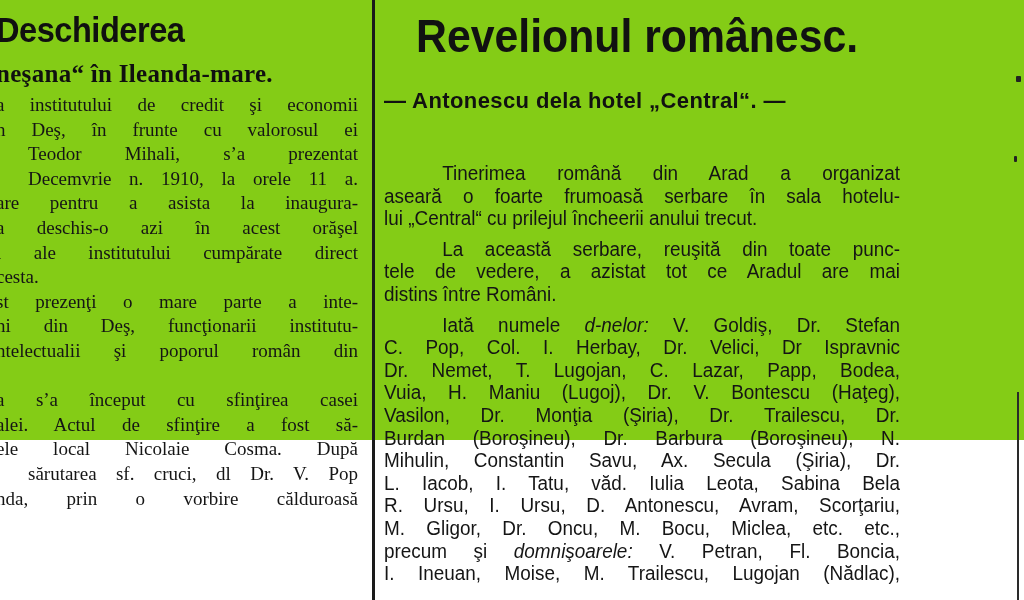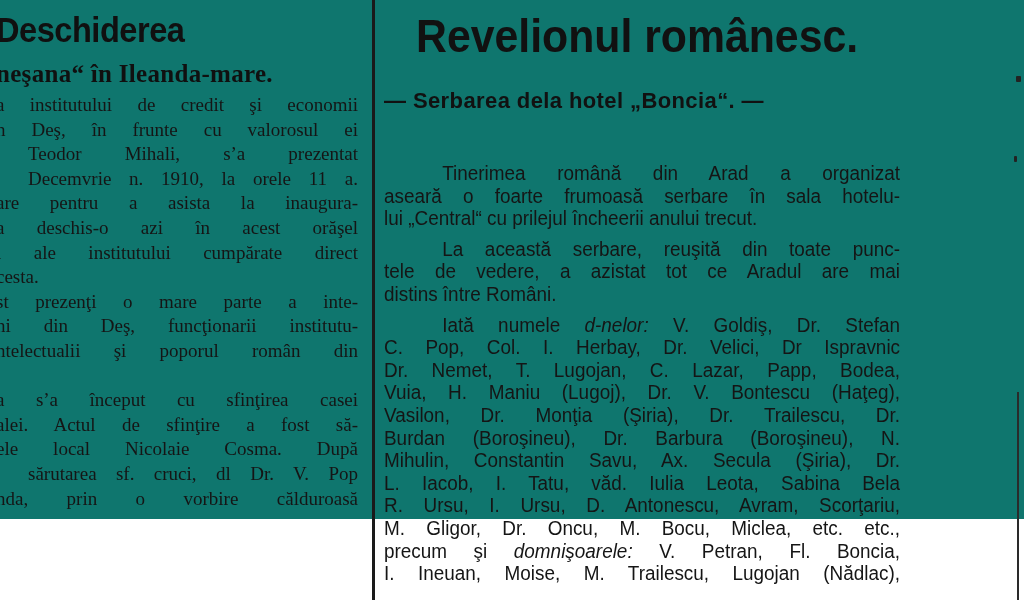--- a/index.html
+++ b/index.html
@@ -11,22 +11,22 @@
       width: 1024px;
       height: 600px;
       overflow: hidden;
       position: relative;
       color: #111111;
       font-family: "Liberation Serif", "DejaVu Serif", serif;
     }
     .page {
       position: absolute;
       left: 0; top: 0;
-      width: 1024px; height: 519px;
-      background: #0f766e;
+      width: 1024px; height: 440px;
+      background: #84cc16;
     }
     
     .col-left {
       position: absolute;
       left: -4px;
       top: 0;
       width: 362px;
       height: 600px;
       overflow: hidden;
     }
@@ -182,21 +182,21 @@
       <div class="left-line indent">sărutarea sf. cruci, dl Dr. V. Pop</div>
       <div class="left-line">nda, prin o vorbire călduroasă</div>
     </div>
   </div>
 
   <div class="rule-main"></div>
   <div class="rule-right"></div>
 
   <div class="col-right">
     <div class="right-title">Revelionul românesc.</div>
-    <div class="right-subtitle">— Serbarea dela hotel „Boncia“. —</div>
+    <div class="right-subtitle">— Antonescu dela hotel „Central“. —</div>
 
     <div class="right-lines">
       <div class="para">
         <div class="right-line indent">Tinerimea română din Arad a organizat</div>
         <div class="right-line">aseară o foarte frumoasă serbare în sala hotelu-</div>
         <div class="right-line last">lui „Central“ cu prilejul încheerii anului trecut.</div>
       </div>
       <div class="para">
         <div class="right-line indent">La această serbare, reuşită din toate punc-</div>
         <div class="right-line">tele de vedere, a azistat tot ce Aradul are mai</div>

